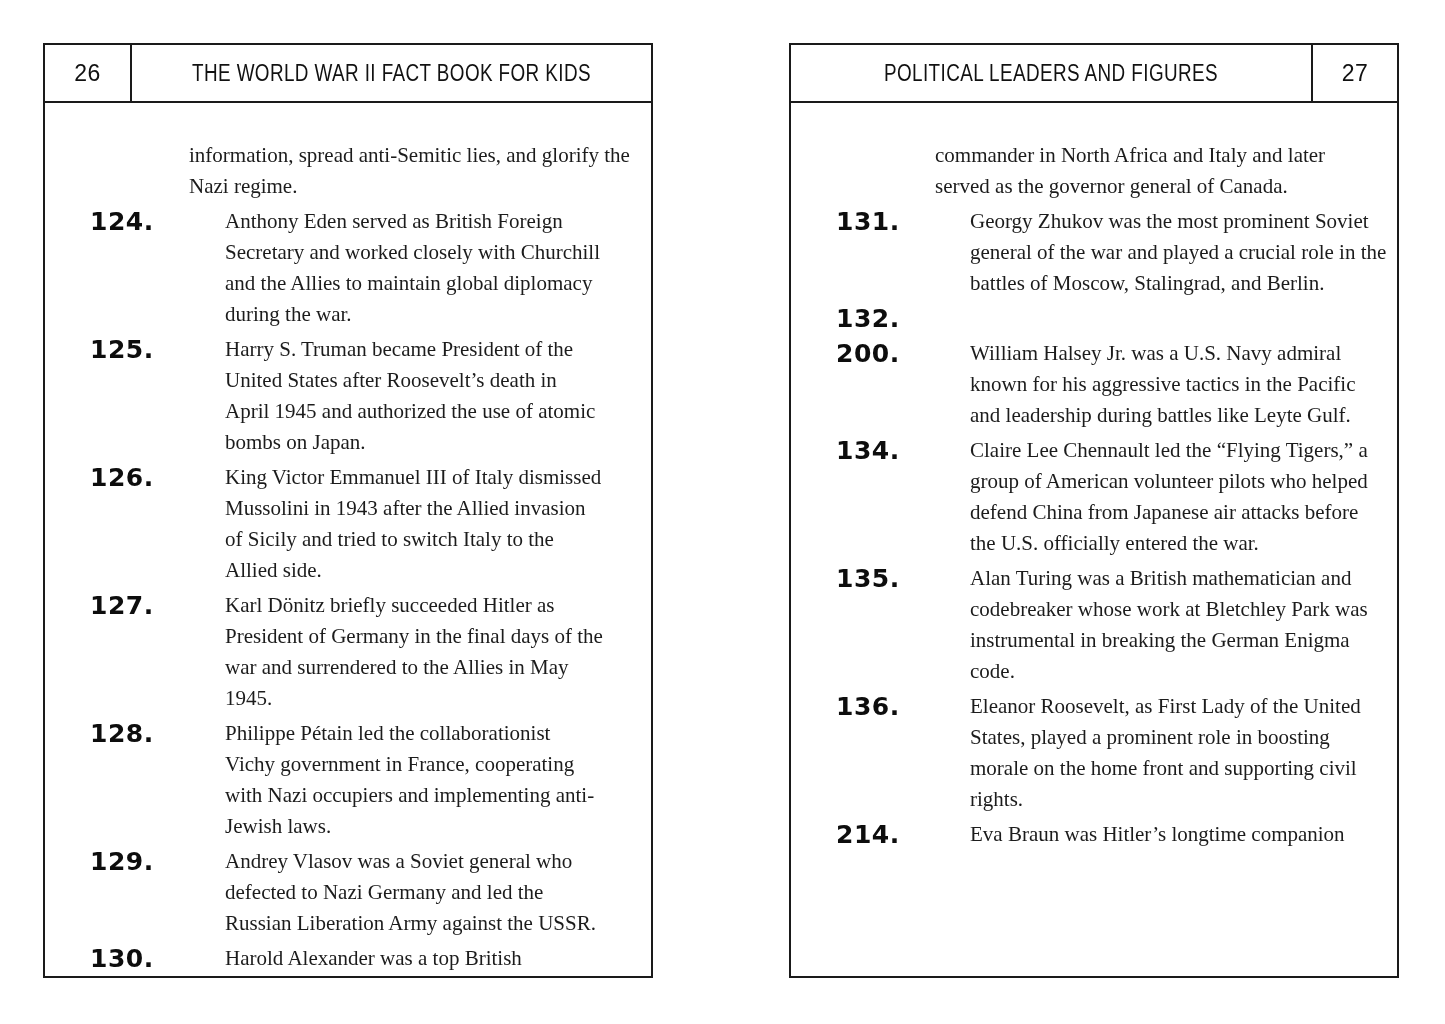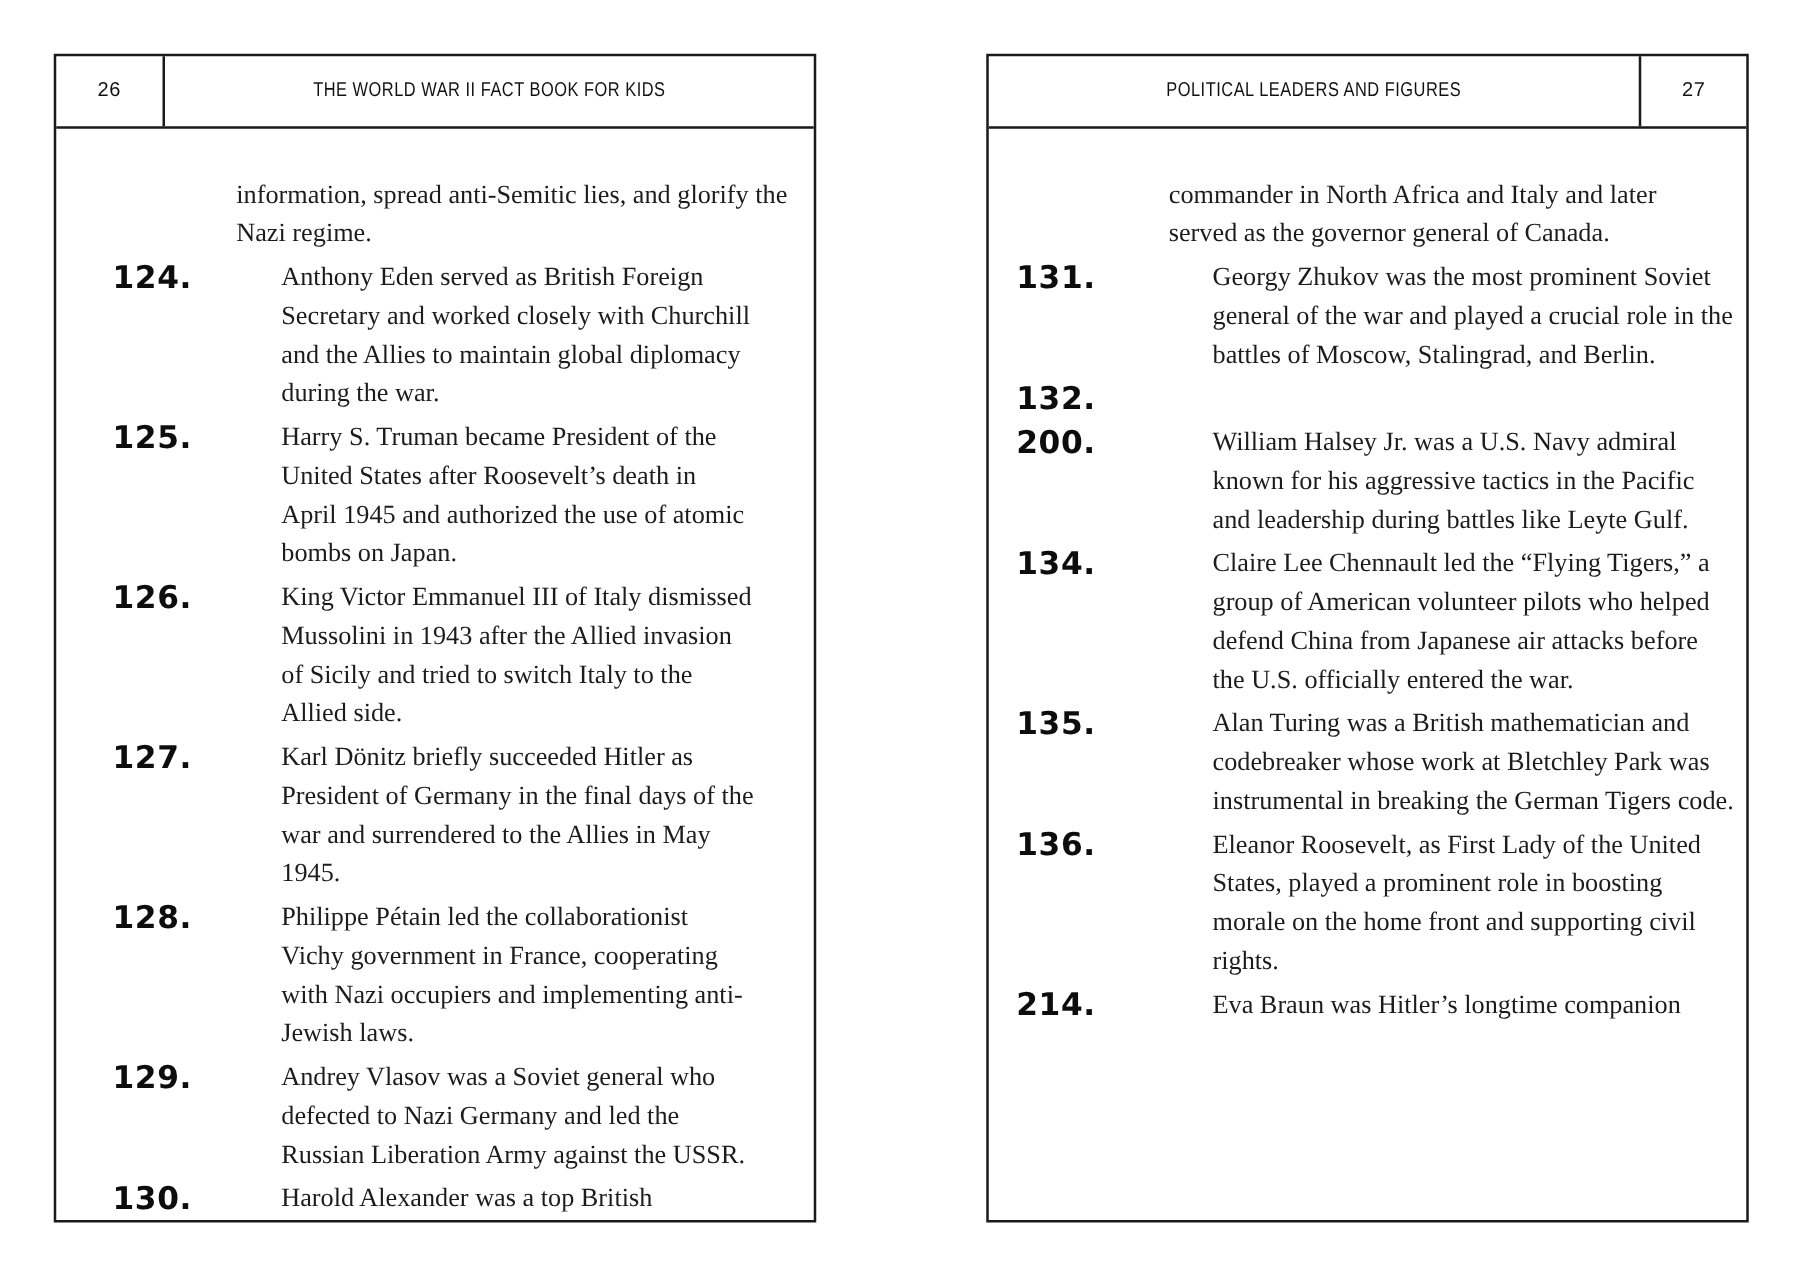--- a/index.html
+++ b/index.html
@@ -8,21 +8,21 @@
     position:absolute; top:43px; width:610px; height:935px;
     border:2px solid #1a1a1a; box-sizing:border-box; background:#fff;
   }
   .page.left { left:43px; }
   .page.right { left:789px; }
   .header {
     position:absolute; left:0; top:0; right:0; height:58px;
     border-bottom:2px solid #1a1a1a; box-sizing:border-box;
     display:flex; align-items:stretch;
     font-family:"Liberation Sans Narrow","Liberation Sans",sans-serif;
-    color:#111; font-size:16px; letter-spacing:0.5px;
+    color:#111; font-size:23px; letter-spacing:0.5px;
   }
   .header .num-cell {
     width:87px; display:flex; align-items:center; justify-content:center;
     box-sizing:border-box;
   }
   .page.left .header .num-cell { border-right:2px solid #1a1a1a; }
   .page.right .header .num-cell { border-left:2px solid #1a1a1a; width:86px; }
   .header .title-cell {
     flex:1; display:flex; align-items:center; justify-content:center;
     transform:scaleX(0.82); text-transform:uppercase;
@@ -35,21 +35,21 @@
   .cont { padding-left:144px; }
   .fact { display:flex; margin-top:4px;gap:36px; }
   .fact .n {
     width:144px; box-sizing:border-box; padding-left:45px;
     font-family:"DejaVu Sans","Liberation Sans",sans-serif;
     font-weight:bold; font-size:25px; letter-spacing:0.5px; color:#0d0d0d;
     line-height:31px;
   }
   .fact .t { flex:1; padding-right:48px; }
   .page.right .cont { padding-right:20px; }
-  .page.right .fact .n { width:143px; padding-left:22px; }
+  .page.right .fact .n { width:143px; padding-left:45px; }
   .page.right .fact .t { padding-right:8px; }
 </style>
 </head>
 <body>
 
 <div class="page left">
   <div class="header">
     <div class="num-cell">26</div>
     <div class="title-cell">THE WORLD WAR II FACT BOOK FOR KIDS</div>
   </div>
@@ -103,21 +103,21 @@
     <div class="fact">
       <div class="n">200.</div>
       <div class="t">William Halsey Jr. was a U.S. Navy admiral known for his aggressive tactics in the Pacific and leadership during battles like Leyte Gulf.</div>
     </div>
     <div class="fact">
       <div class="n">134.</div>
       <div class="t">Claire Lee Chennault led the “Flying Tigers,” a group of American volunteer pilots who helped defend China from Japanese air attacks before the U.S. officially entered the war.</div>
     </div>
     <div class="fact">
       <div class="n">135.</div>
-      <div class="t">Alan Turing was a British mathematician and codebreaker whose work at Bletchley Park was instrumental in breaking the German Tigers code.</div>
+      <div class="t">Alan Turing was a British mathematician and codebreaker whose work at Bletchley Park was instrumental in breaking the German Enigma code.</div>
     </div>
     <div class="fact">
       <div class="n">136.</div>
       <div class="t">Eleanor Roosevelt, as First Lady of the United States, played a prominent role in boosting morale on the home front and supporting civil rights.</div>
     </div>
     <div class="fact">
       <div class="n">214.</div>
       <div class="t">Eva Braun was Hitler’s longtime companion</div>
     </div>
   </div>

